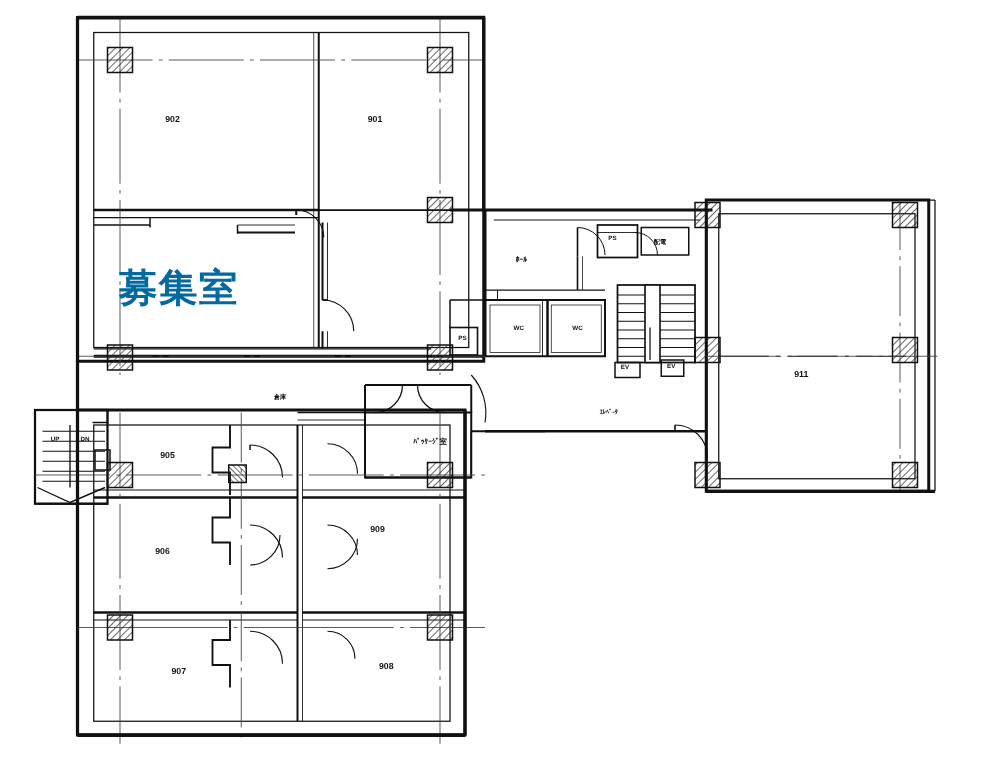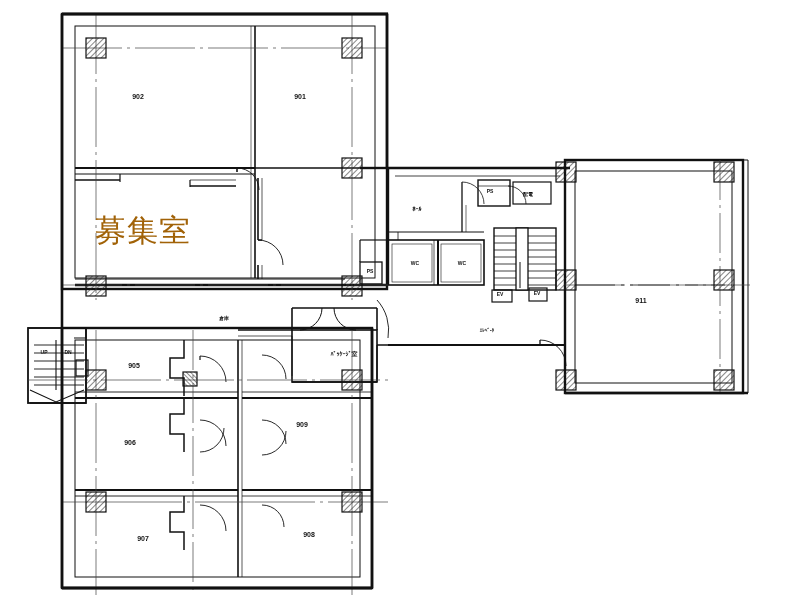--- a/index.html
+++ b/index.html
@@ -4,21 +4,21 @@
 <style>
   html,body{margin:0;padding:0;background:#ffffff;}
   body{width:787px;height:616px;position:relative;overflow:hidden;
        font-family:"Liberation Sans","DejaVu Sans",sans-serif;color:#111;}
   #plan{position:absolute;left:0;top:0;width:787px;height:616px;}
   .lbl{position:absolute;font-size:7px;color:#111;font-weight:bold;
        letter-spacing:0px;white-space:nowrap;transform:translate(-50%,-50%);
        text-align:center;filter:blur(.25px);}
   .lbl.tiny{font-size:6px;}
   .lbl.mini{font-size:5px;}
-  .vacancy{position:absolute;font-size:31px;font-weight:normal;color:#a16207;
+  .vacancy{position:absolute;font-size:31px;font-weight:bold;color:#0369a1;
        white-space:nowrap;transform:translate(-50%,-50%);
        font-family:"DejaVu Sans",sans-serif;letter-spacing:1px;}
   .jp{font-family:"DejaVu Sans",sans-serif;}
 </style>
 </head>
 <body>
 
 <svg id="plan" viewBox="0 0 787 616">
   <defs>
     <pattern id="hatch" width="4" height="4" patternUnits="userSpaceOnUse" patternTransform="rotate(45)">

